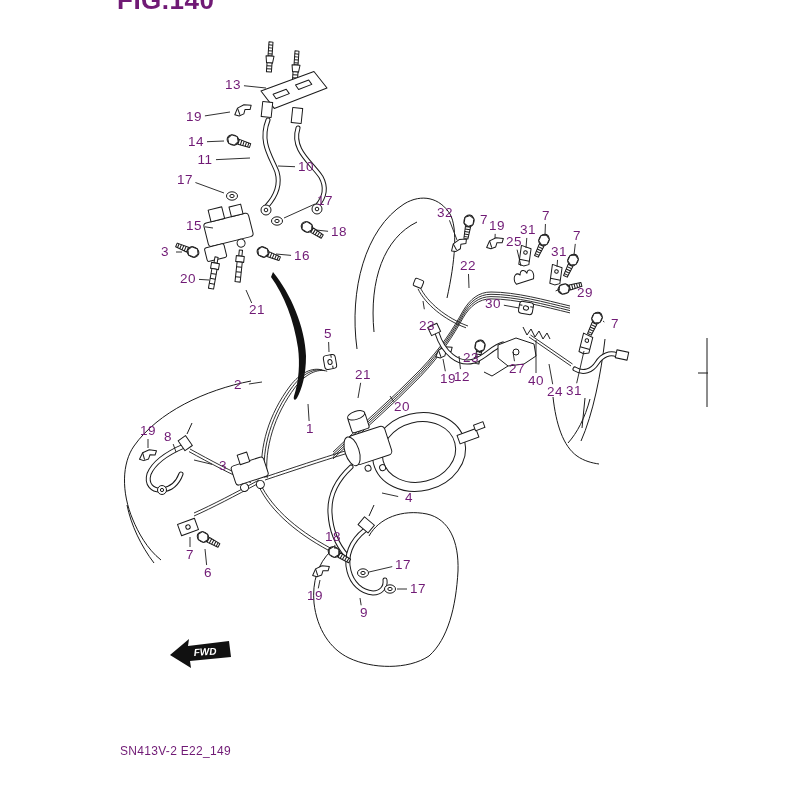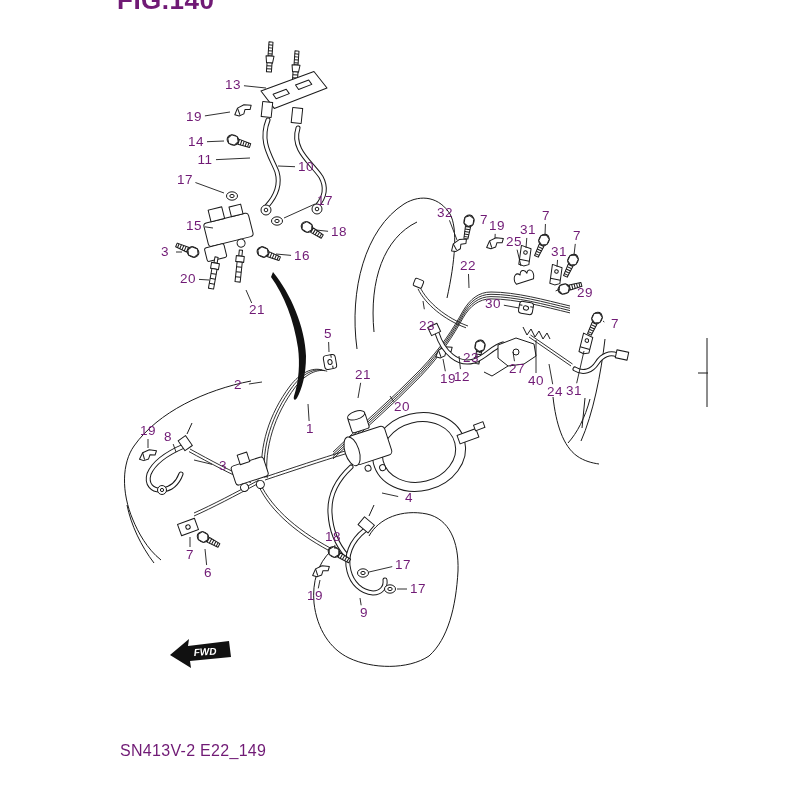--- a/index.html
+++ b/index.html
@@ -7,21 +7,21 @@
         font-family:"Liberation Sans",sans-serif;color:#701a75;}
   .fig-title{position:absolute;left:117px;top:-15px;font-size:26px;font-weight:bold;
              letter-spacing:.5px;white-space:nowrap;}
   svg.drawing{position:absolute;left:0;top:0;}
   .tube-o{stroke:#1a1a1a;stroke-width:5;fill:none;stroke-linecap:round;}
   .tube-i{stroke:#fff;stroke-width:3;fill:none;stroke-linecap:round;}
   .pipe{stroke:#1a1a1a;stroke-width:.9;fill:none;}
   #callout-layer{position:absolute;left:0;top:0;width:800px;height:609px;pointer-events:none;}
   .callout{position:absolute;transform:translate(-50%,-50%);font-size:13.5px;
            line-height:1;letter-spacing:.5px;white-space:nowrap;}
-  .footer{position:absolute;left:120px;top:741px;font-size:16px;line-height:20px;
+  .footer{position:absolute;left:120px;top:741px;font-size:12px;line-height:20px;
           letter-spacing:.3px;}
 </style>
 </head>
 <body>
 
 <div class="page">
 
   <div class="fig-title">FIG.140</div>
 
   <svg class="drawing" width="800" height="800" viewBox="0 0 800 800">

